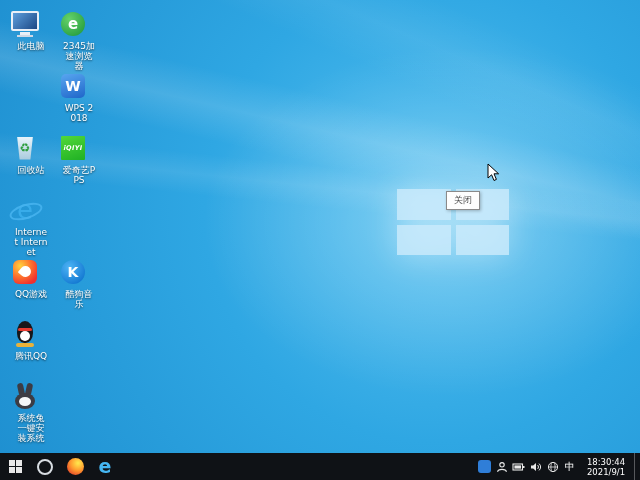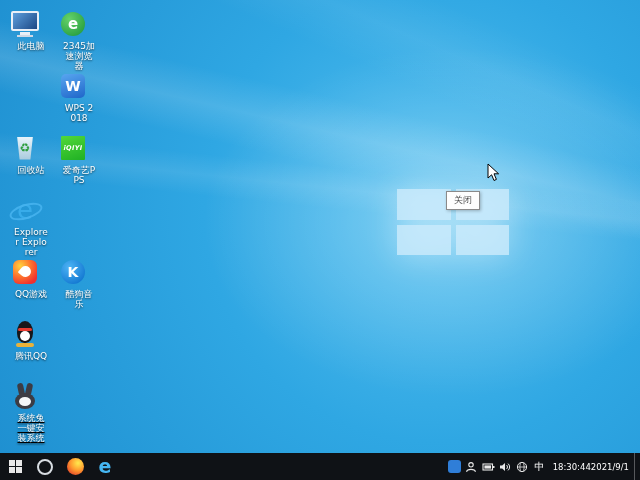--- a/index.html
+++ b/index.html
@@ -16,21 +16,21 @@
   .glow{position:absolute;left:203px;top:47px;width:500px;height:350px;pointer-events:none;
     background:radial-gradient(closest-side,rgba(255,255,255,.28),rgba(255,255,255,0));}
   
   .win-wallpaper-logo{position:absolute;left:397px;top:189px;width:112px;height:66px;
     display:grid;grid-template-columns:1fr 1fr;grid-template-rows:1fr 1fr;gap:5px;
     filter:drop-shadow(0 0 16px rgba(255,255,255,.45));}
   .win-wallpaper-logo .pane{background:rgba(203,234,251,.82);}
   
   .dicon{position:absolute;width:46px;display:flex;flex-direction:column;align-items:center;cursor:default;}
   .col1{left:2px;} .col2{left:50px;}
-  .r0{top:10px;} .r1{top:72px;} .r2{top:134px;} .r3{top:196px;} .r4{top:258px;} .r5{top:320px;} .r6{top:382px;text-decoration:underline;}
+  .r0{top:10px;} .r1{top:72px;} .r2{top:134px;} .r3{top:196px;} .r4{top:258px;} .r5{top:320px;} .r6{top:382px;}
   .art{width:28px;height:28px;position:relative;display:flex;align-items:center;justify-content:center;flex:none;}
   .dlabel{margin-top:3px;font-size:9px;line-height:10px;color:#fff;text-align:center;
     text-shadow:0 1px 2px rgba(0,0,0,.65);word-break:break-all;max-width:48px;margin-left:12px;}
   
   .pc-mon{width:24px;height:16px;border:2px solid #e9eff7;border-radius:2px;
     background:linear-gradient(135deg,#5d9fdd,#1c4784);margin-bottom:6px;}
   .pc-stand{position:absolute;bottom:3px;left:50%;transform:translateX(-50%);width:10px;height:3px;background:#e9eff7;}
   .pc-base{position:absolute;bottom:1px;left:50%;transform:translateX(-50%);width:16px;height:2px;background:#cfd9e6;}
   
   .net-globe{position:absolute;right:-1px;bottom:0;width:13px;height:13px;border-radius:50%;
@@ -87,21 +87,21 @@
   .win-start{display:grid;grid-template-columns:6px 6px;grid-template-rows:6px 6px;gap:1px;}
   .win-start b{background:#e8e8e8;display:block;}
   .cortana{width:12px;height:12px;border:2px solid #d8dde2;border-radius:50%;}
   .ff{width:17px;height:17px;border-radius:50%;
     background:radial-gradient(circle at 65% 30%,#ffe14a 5%,#ff9a2e 45%,#e3482a 82%);}
   .edge-e{font-size:19px;line-height:19px;font-weight:bold;color:#45b6f2;}
   .tray{margin-left:auto;display:flex;align-items:center;height:100%;}
   .tray-ic{width:17px;height:27px;display:flex;align-items:center;justify-content:center;cursor:pointer;}
   .blueapp{width:13px;height:13px;border-radius:3px;background:#2f7ed8;}
   .zh{color:#fff;font-size:10px;}
-  .clock{display:flex;align-items:center;justify-content:center;
+  .clock{display:flex;flex-direction:column;align-items:center;justify-content:center;
     color:#fff;font-size:8.5px;line-height:10px;padding:0 5px;min-width:46px;cursor:pointer;}
   .showdesk{width:5px;height:100%;border-left:1px solid rgba(255,255,255,.3);cursor:pointer;}
 </style>
 </head>
 <body>
 
 <div id="screen">
 
   <div class="beam beam3"></div>
   <div class="beam beam1"></div>
@@ -131,21 +131,21 @@
         </div>
     </div>
     <div class="dlabel">回收站</div>
   </div>
 
   <div class="dicon col1 r3">
     <div class="art">
       <span class="ie-e">e</span>
       <div class="ie-ring"></div>
     </div>
-    <div class="dlabel">Explorer Explorer</div>
+    <div class="dlabel">Internet Internet</div>
   </div>
 
   <div class="dicon col1 r4">
     <div class="art">
         <div class="qqg"></div>
       </div>
     <div class="dlabel">QQ游戏</div>
   </div>
 
   <div class="dicon col1 r5">

